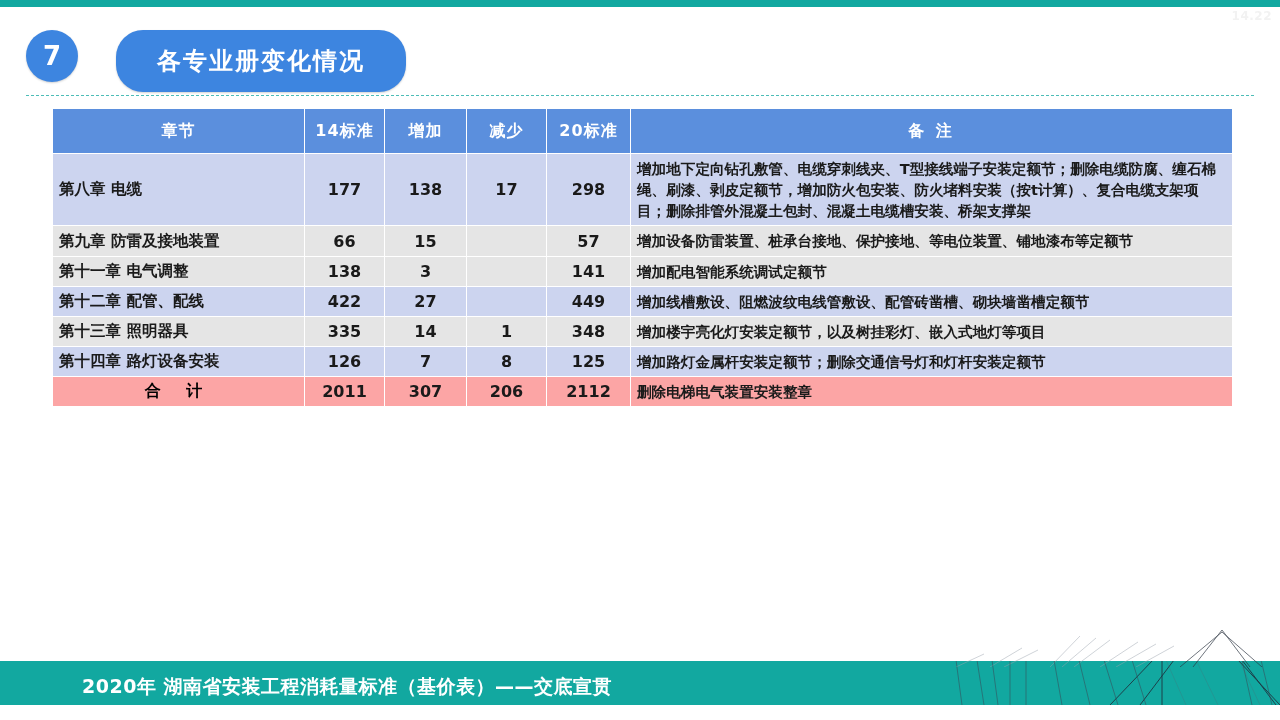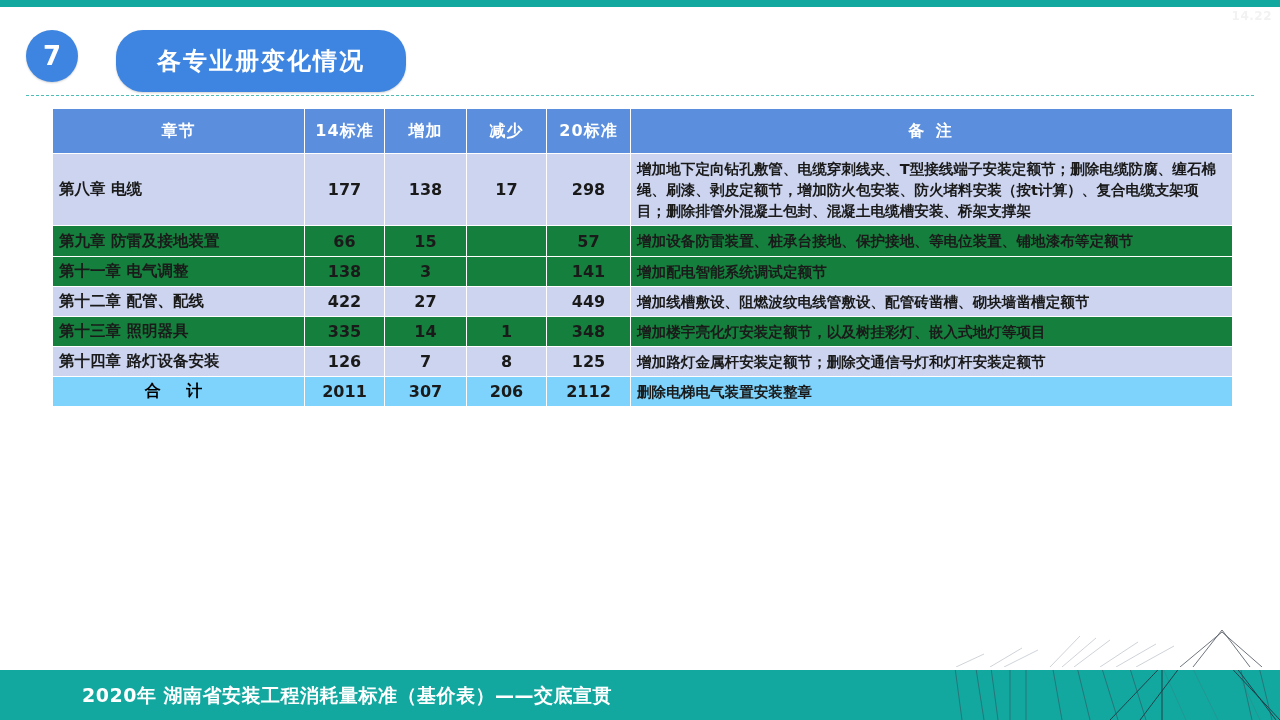--- a/index.html
+++ b/index.html
@@ -161,37 +161,37 @@
     font-size: 14.6px;
     font-weight: bold;
     color: #1a1a1a;
     text-align: left;
     padding-left: 8px;
     line-height: 1.45;
     margin-top: 24px;
   }
 
   tbody tr.row-dark td { background: #ccd4ef; }
-  tbody tr.row-light td { background: #15803d; }
-  tbody tr.row-total td { background: #7dd3fc; }
+  tbody tr.row-light td { background: #e5e5e5; }
+  tbody tr.row-total td { background: #fca5a5; }
   td.c-total-label {
     font-size: 16px;
     font-weight: bold;
     text-align: center;
     letter-spacing: 10px;
     padding-left: 10px;
   }
 
   
   .footer-band {
     position: absolute;
     left: 0;
-    bottom: 0;
+    bottom: 15px;
     width: 1280px;
-    height: 50px;
+    height: 44px;
     background: #12a8a0;
     overflow: hidden;
   }
   .footer-text {
     position: absolute;
     left: 82px;
     top: 13px;
     color: #ffffff;
     font-size: 19px;
     font-weight: bold;

